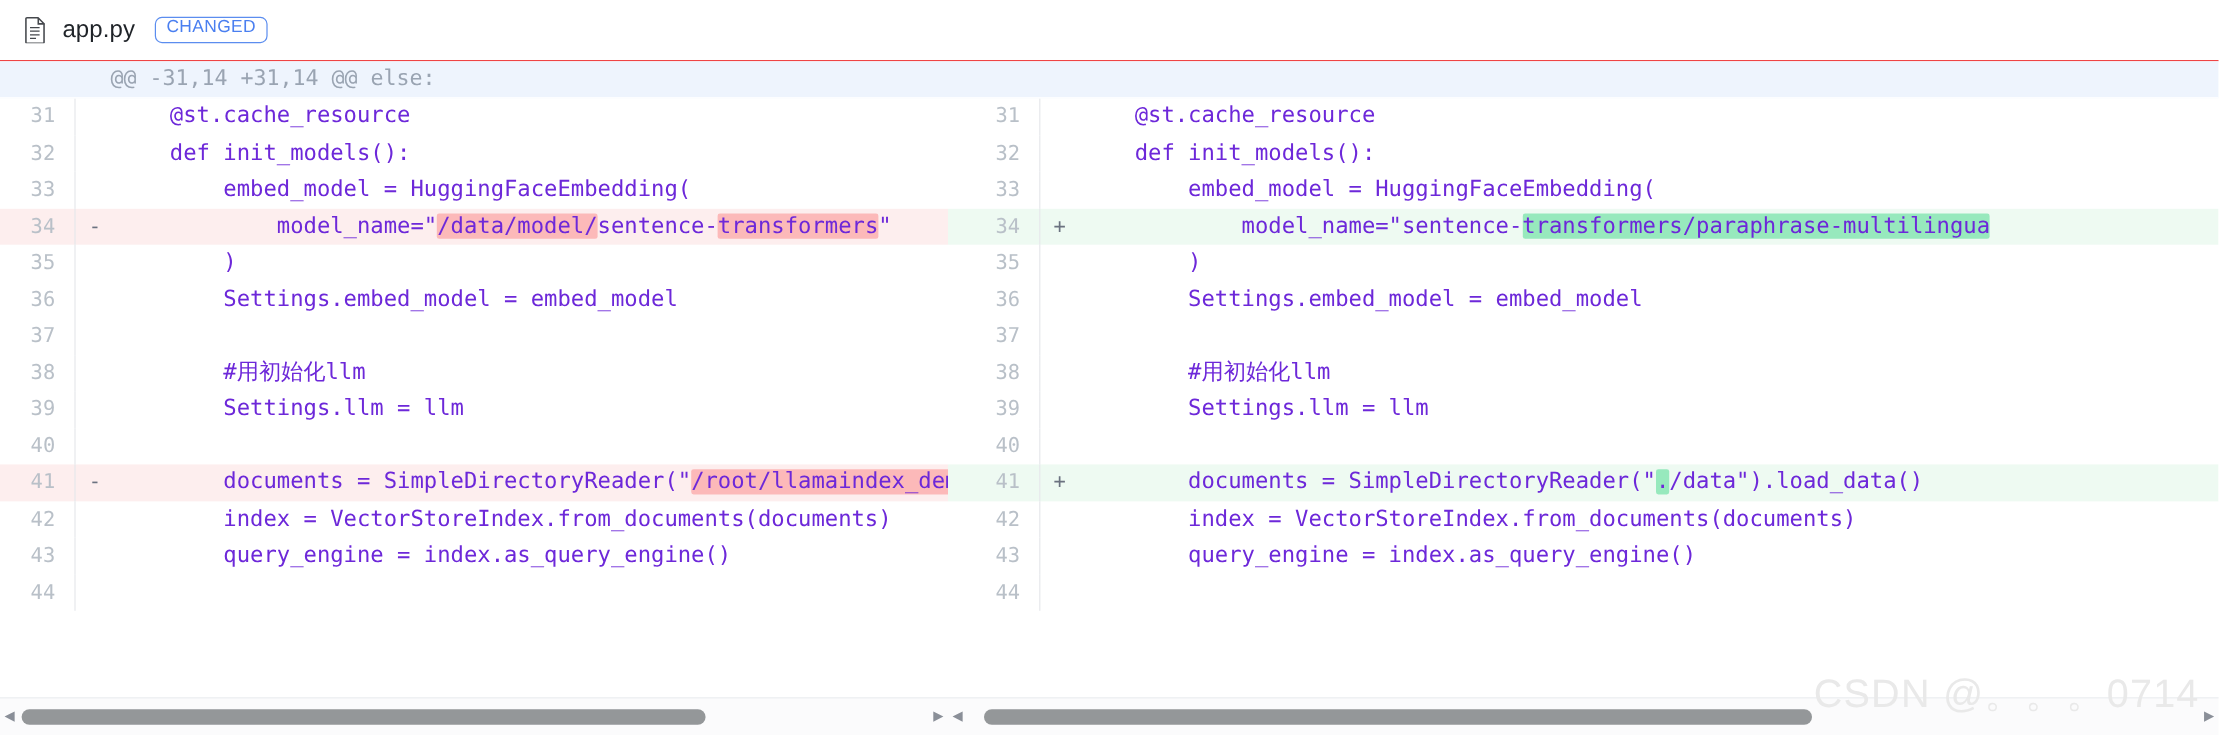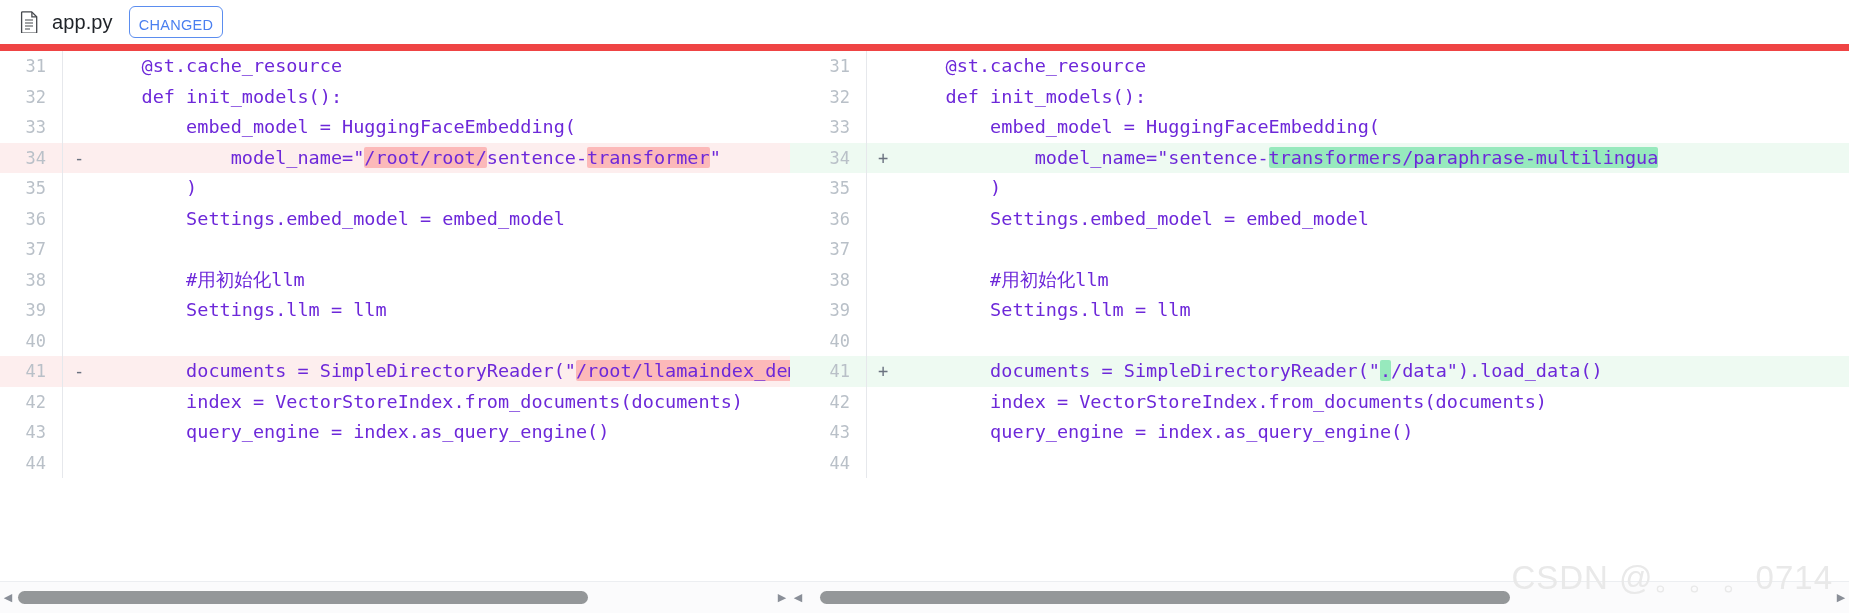--- a/index.html
+++ b/index.html
@@ -16,21 +16,21 @@
     background: #ffffff;
   }
 
   
   .file-header {
     position: absolute;
     left: 0; top: 0;
     width: 1849px;
     height: 51px;
     background: #ffffff;
-    border-bottom: 7px solid #ef4444;
+    border-bottom: 1px solid #ef4444;
     display: flex;
     align-items: center;
     padding-left: 20px;
     box-sizing: border-box;
   }
   .file-icon {
     width: 19px; height: 22px;
     margin-right: 13px;
     flex: 0 0 auto;
     display: block;
@@ -43,21 +43,21 @@
     margin-right: 16px;
     white-space: nowrap;
   }
   .badge-changed {
     display: inline-block;
     border: 1px solid #5b8def;
     border-radius: 6px;
     color: #4a7ff0;
     font-size: 14.5px;
     font-family: "Liberation Sans", sans-serif;
-    padding: 10px 9px 3px 9px;
+    padding: 0 9px 3px 9px;
     line-height: 1.15;
     letter-spacing: 0.3px;
     white-space: nowrap;
   }
 
   
   .diff-body {
     position: absolute;
     left: 0; top: 51px;
     width: 1849px;
@@ -229,20 +229,25 @@
       <path d="M2.5 0.8 h9.2 l5 5 v15.4 a0.9 0.9 0 0 1 -0.9 0.9 h-13.3 a0.9 0.9 0 0 1 -0.9 -0.9 v-19.5 a0.9 0.9 0 0 1 0.9 -0.9 z" fill="none" stroke="#45484d" stroke-width="1.3"></path>
       <path d="M11.9 0.9 v5 h5" fill="none" stroke="#45484d" stroke-width="1.3"></path>
       <path d="M5 9 h8 M5 12 h8 M5 15 h8 M5 18 h5" stroke="#45484d" stroke-width="1.1"></path>
     </svg>
     <span class="file-name">app.py</span>
     <span class="badge-changed">CHANGED</span>
   </div>
 
   <div class="diff-body">
 
+    <div class="hunk-row">
+      <div class="hunk-gutter"></div>
+      <div class="hunk-sign"></div>
+      <div class="hunk-text">@@ -31,14 +31,14 @@ else:</div>
+    </div>
 
     <div class="panes">
       <div class="pane pane-left" id="pane-left">
           <div class="line ctx">
             <div class="ln">31</div>
             <div class="ln-sep"></div>
             <div class="sign"></div>
             <div class="code"><span>    @st.cache_resource</span></div>
           </div>
           <div class="line ctx">
@@ -254,21 +259,21 @@
           <div class="line ctx">
             <div class="ln">33</div>
             <div class="ln-sep"></div>
             <div class="sign"></div>
             <div class="code"><span>        embed_model = HuggingFaceEmbedding(</span></div>
           </div>
           <div class="line del">
             <div class="ln">34</div>
             <div class="ln-sep"></div>
             <div class="sign">-</div>
-            <div class="code"><span>            model_name="</span><span class="hl-del">/root/root/</span><span>sentence-</span><span class="hl-del">transformer</span><span>"</span></div>
+            <div class="code"><span>            model_name="</span><span class="hl-del">/data/model/</span><span>sentence-</span><span class="hl-del">transformers</span><span>"</span></div>
           </div>
           <div class="line ctx">
             <div class="ln">35</div>
             <div class="ln-sep"></div>
             <div class="sign"></div>
             <div class="code"><span>        )</span></div>
           </div>
           <div class="line ctx">
             <div class="ln">36</div>
             <div class="ln-sep"></div>

